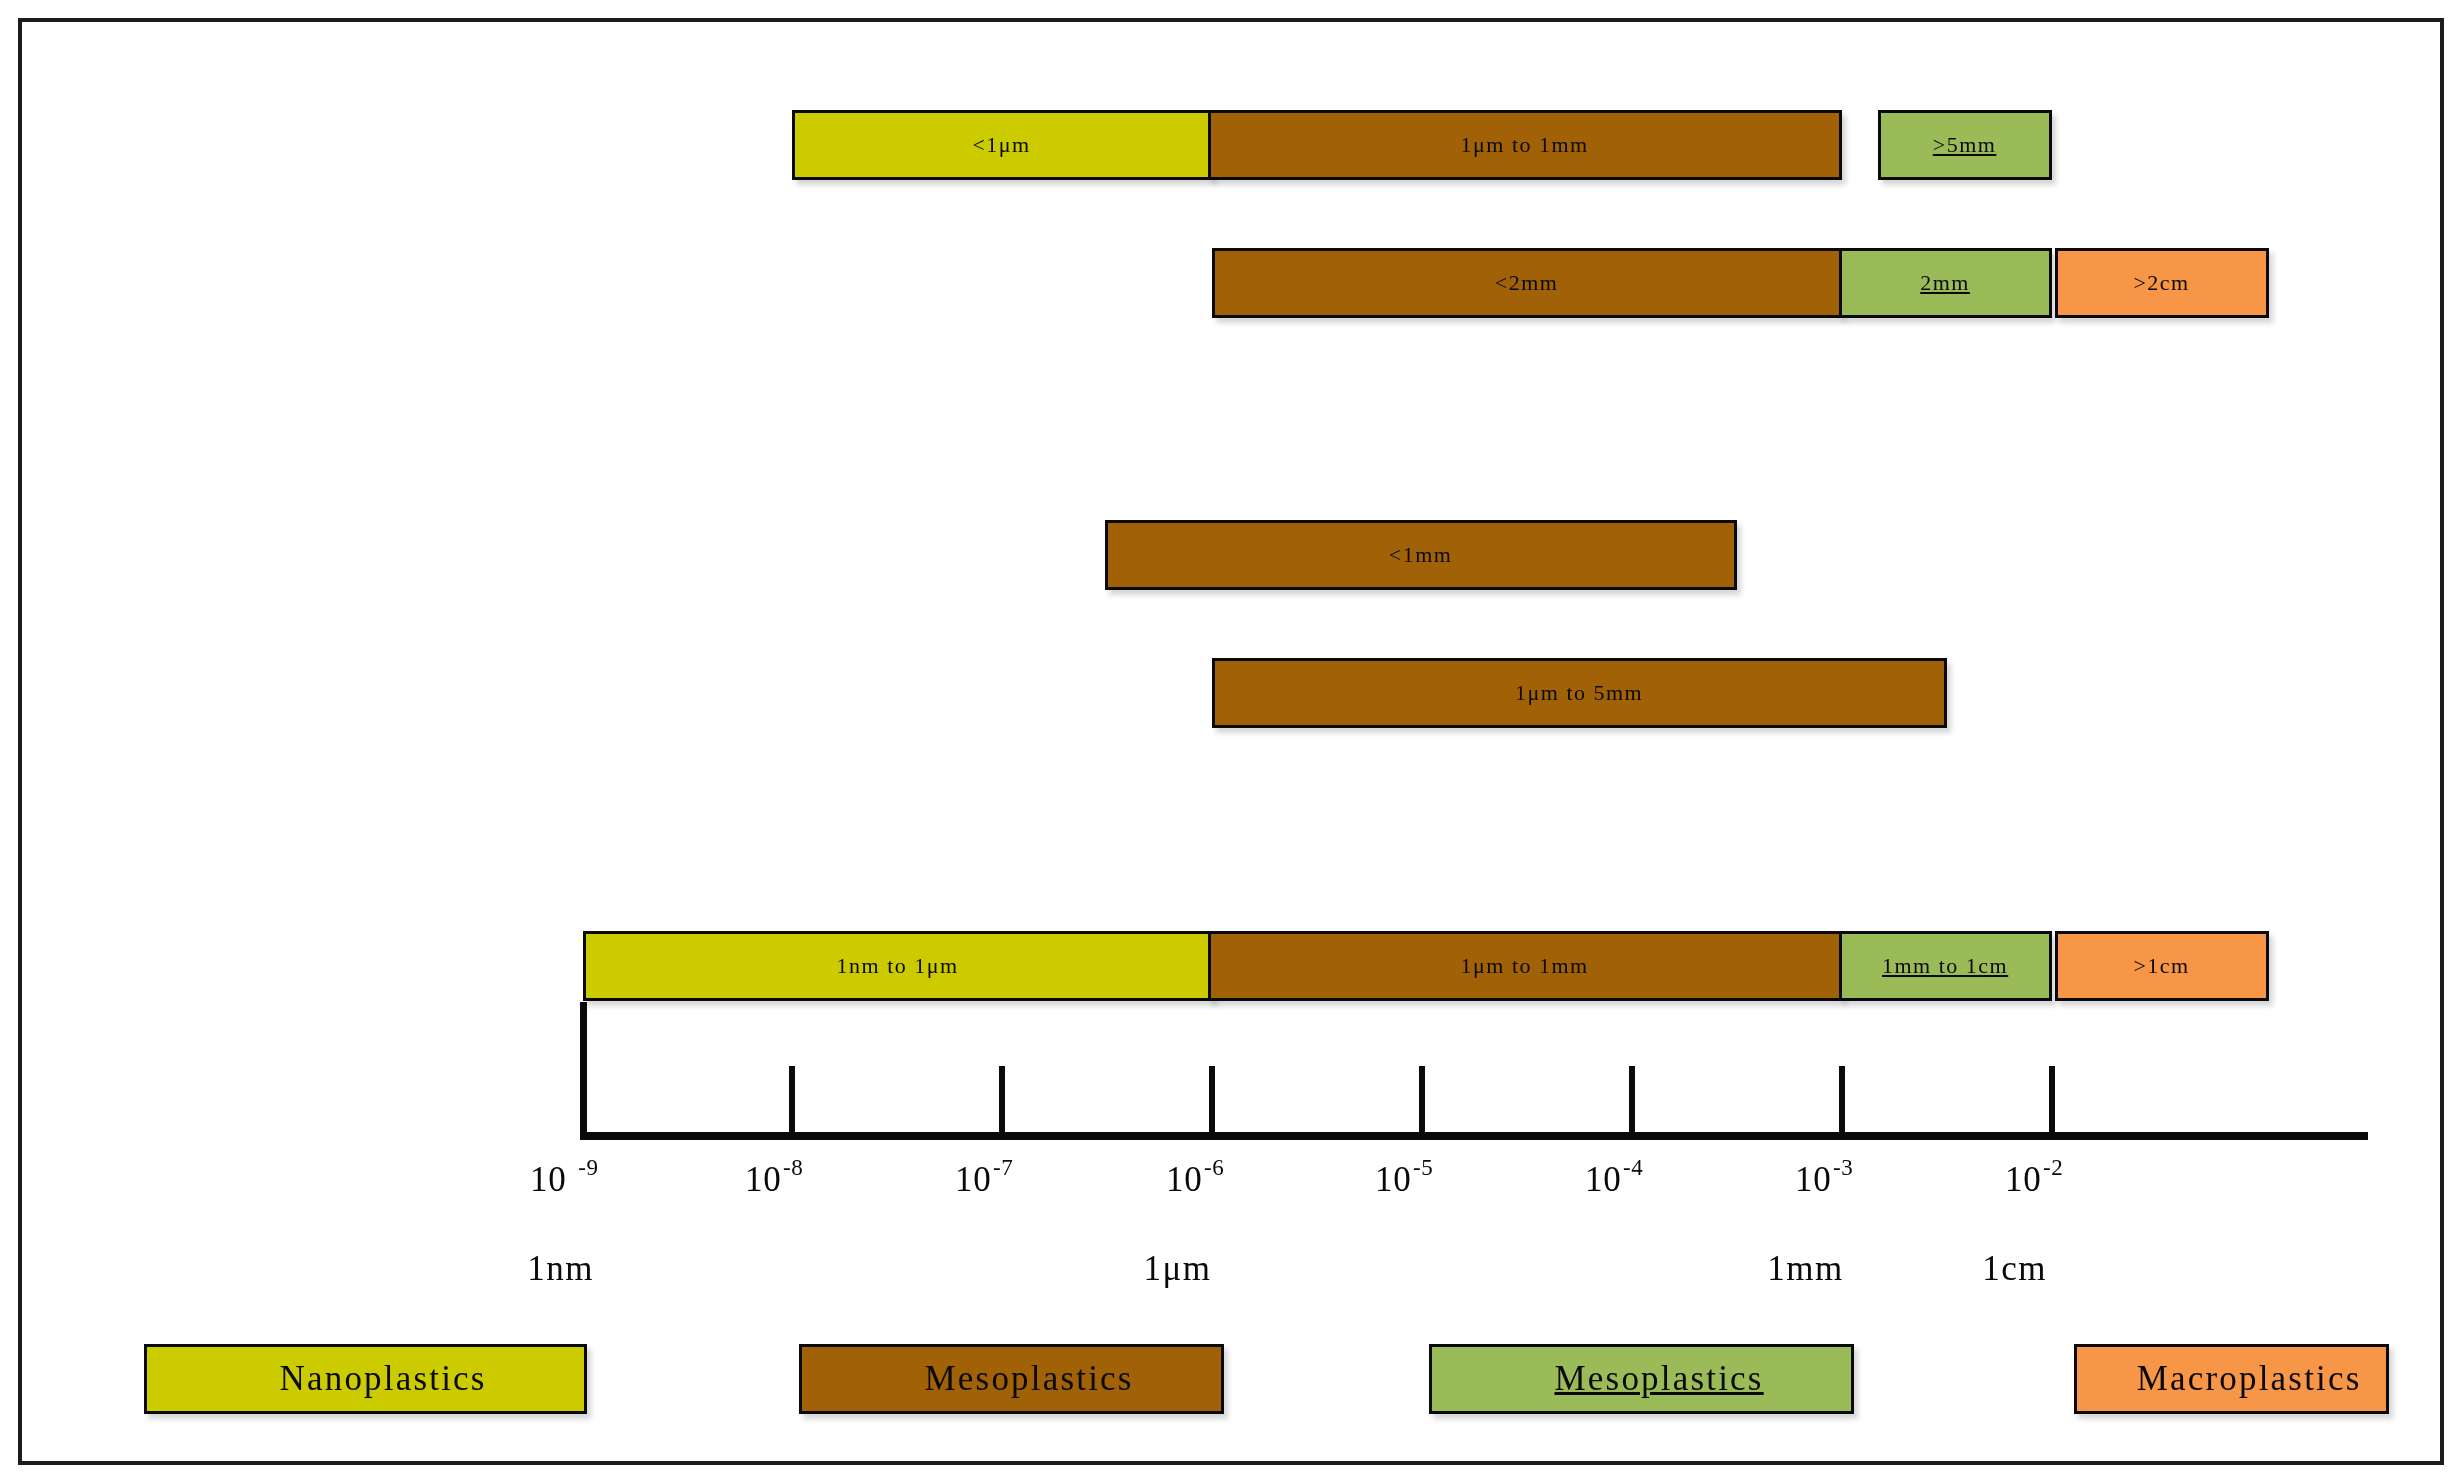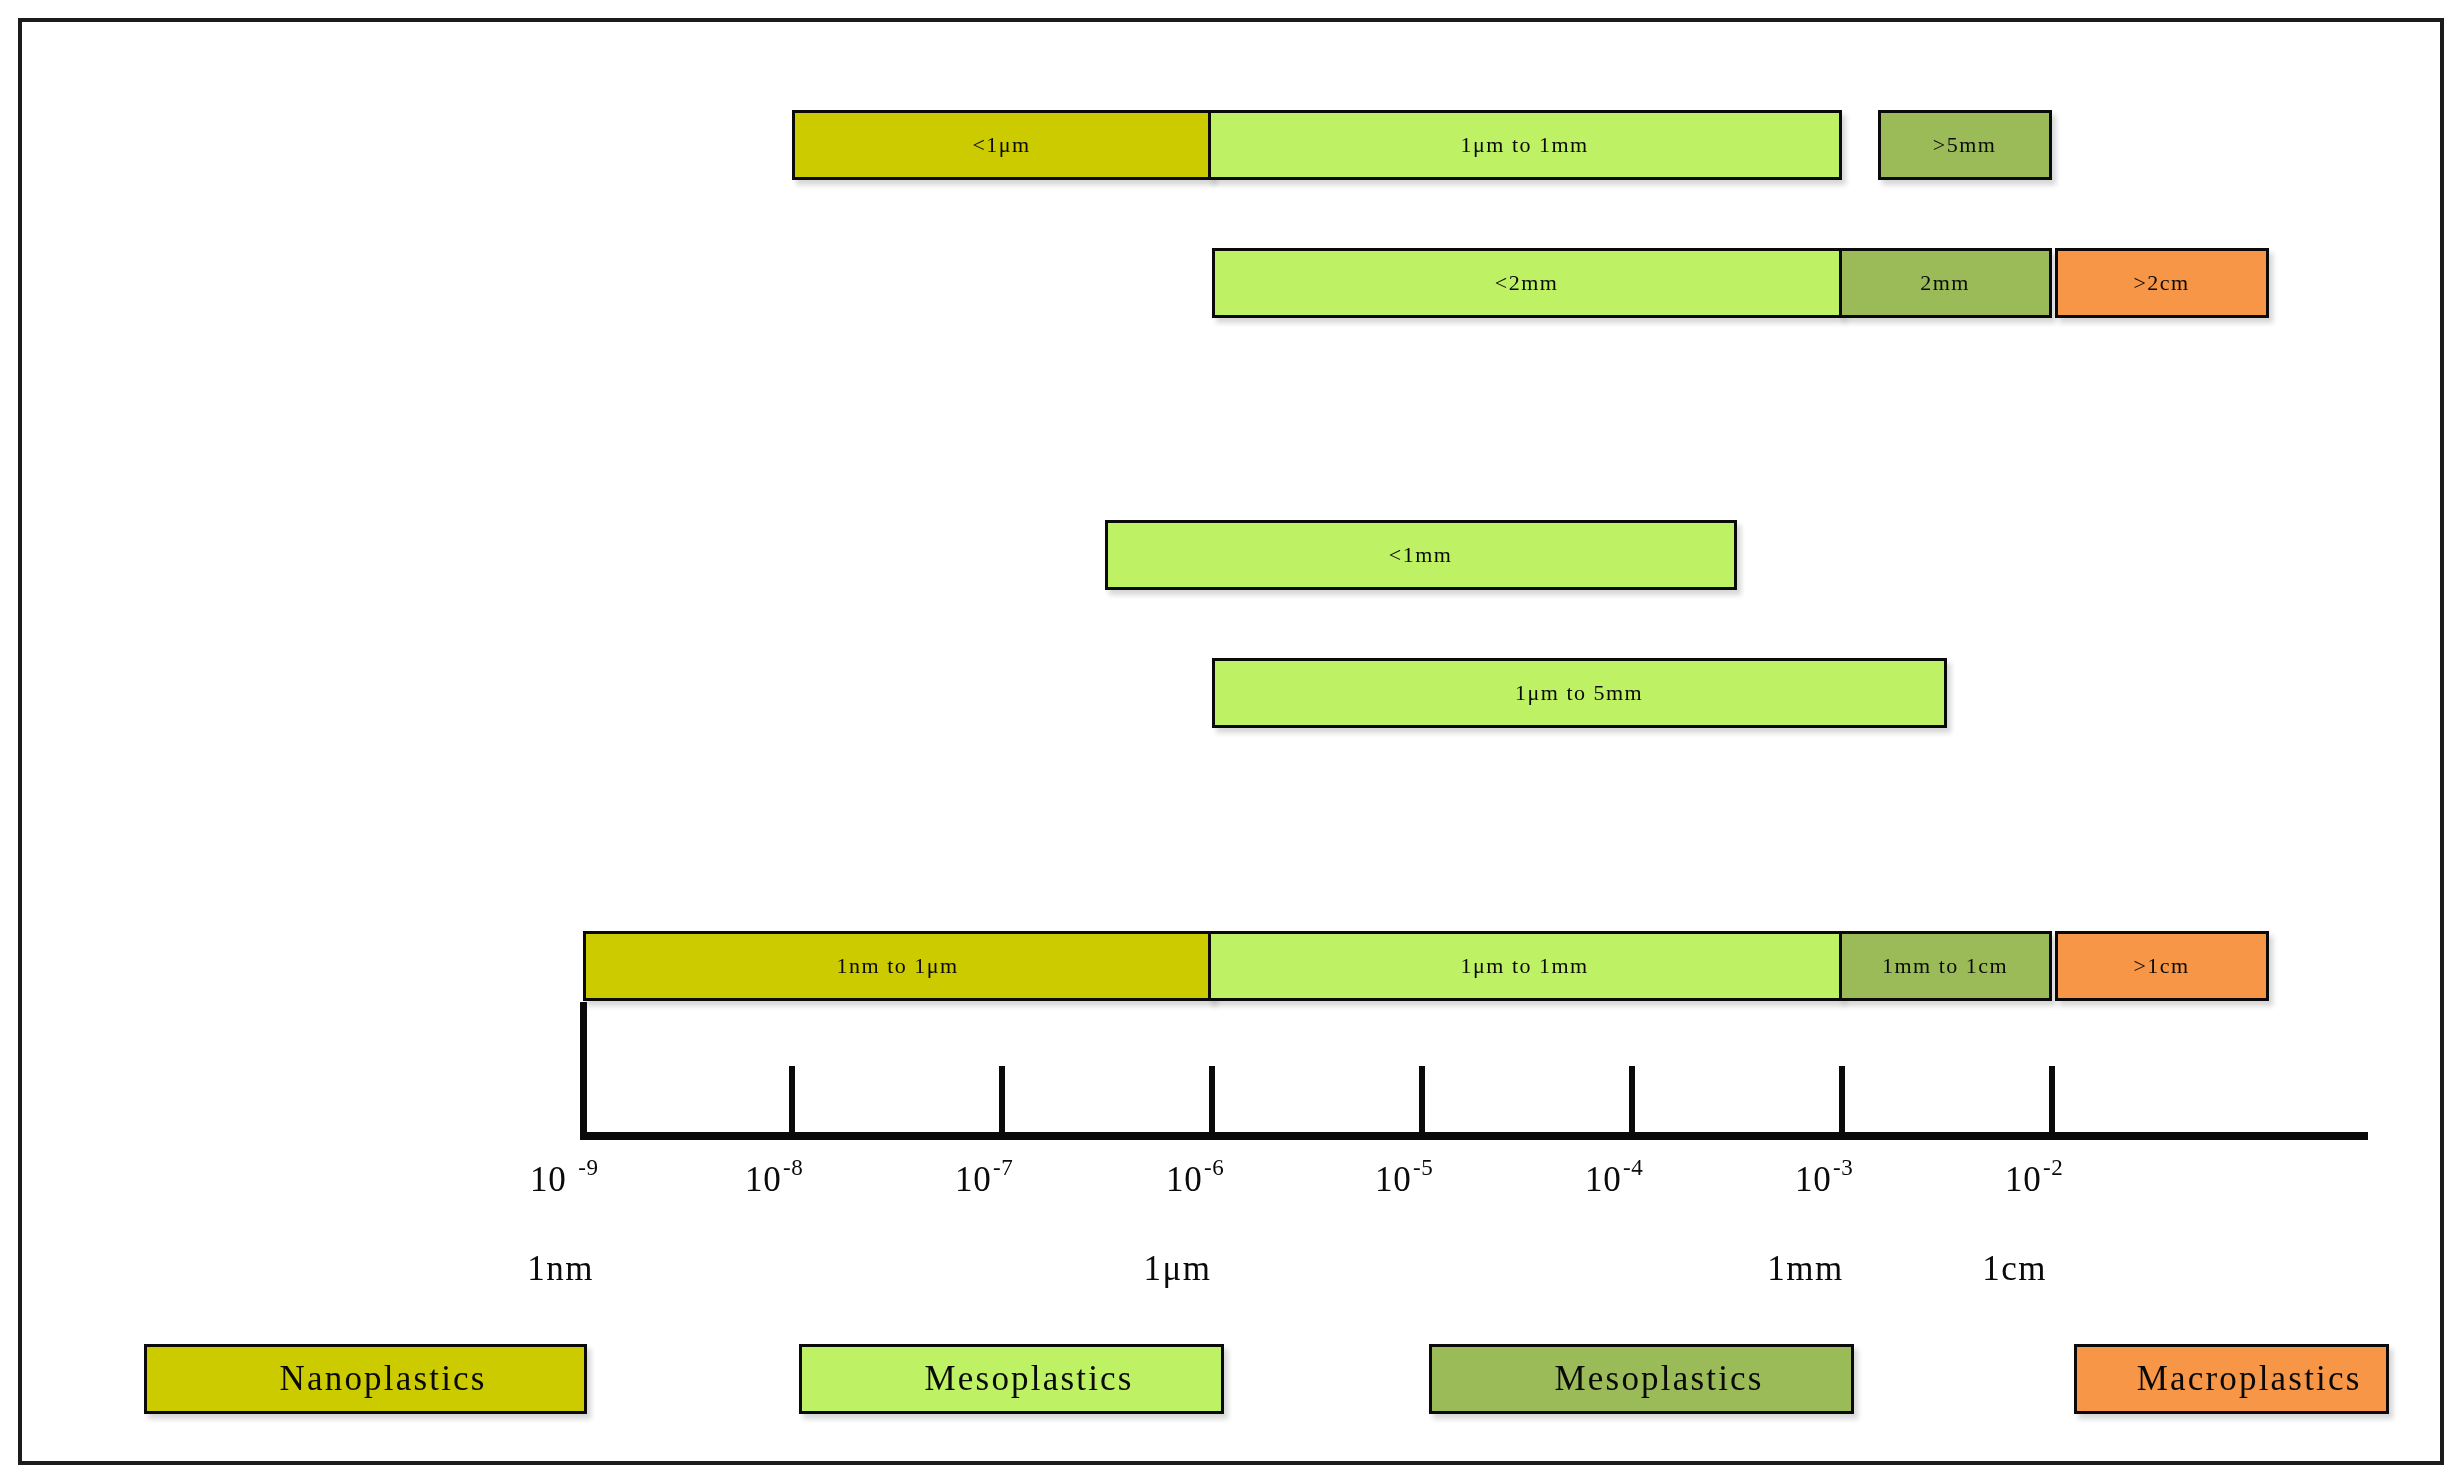--- a/index.html
+++ b/index.html
@@ -13,22 +13,22 @@
   }
   
   .bar{
     position:absolute;height:70px;box-sizing:border-box;
     border:3.7px solid #0a0a0a;
     display:flex;align-items:center;justify-content:center;
     font-size:22px;letter-spacing:1.5px;white-space:nowrap;
     box-shadow:4.4px 5.1px 5.1px rgba(0,0,0,0.16);
   }
   .nano {background:#CBCB00;}
-  .micro{background:#bef264;text-align:center;}
-  .meso {background:#9BBB59;}
+  .micro{background:#a16207;text-align:center;}
+  .meso {background:#9BBB59;text-decoration:underline;}
   .macro{background:#F79646;margin-left:7px;}
   
   .axis-line{position:absolute;background:#0a0a0a;}
   .tick-label{
     position:absolute;transform:translateX(-50%);
     font-size:35px;letter-spacing:0.7px;white-space:nowrap;
   }
   .tick-label sup{font-size:23px;position:relative;top:-2.9px;left:1.5px;}
   .tick-label sup.sp{margin-left:10.3px;}
   .unit-label{

